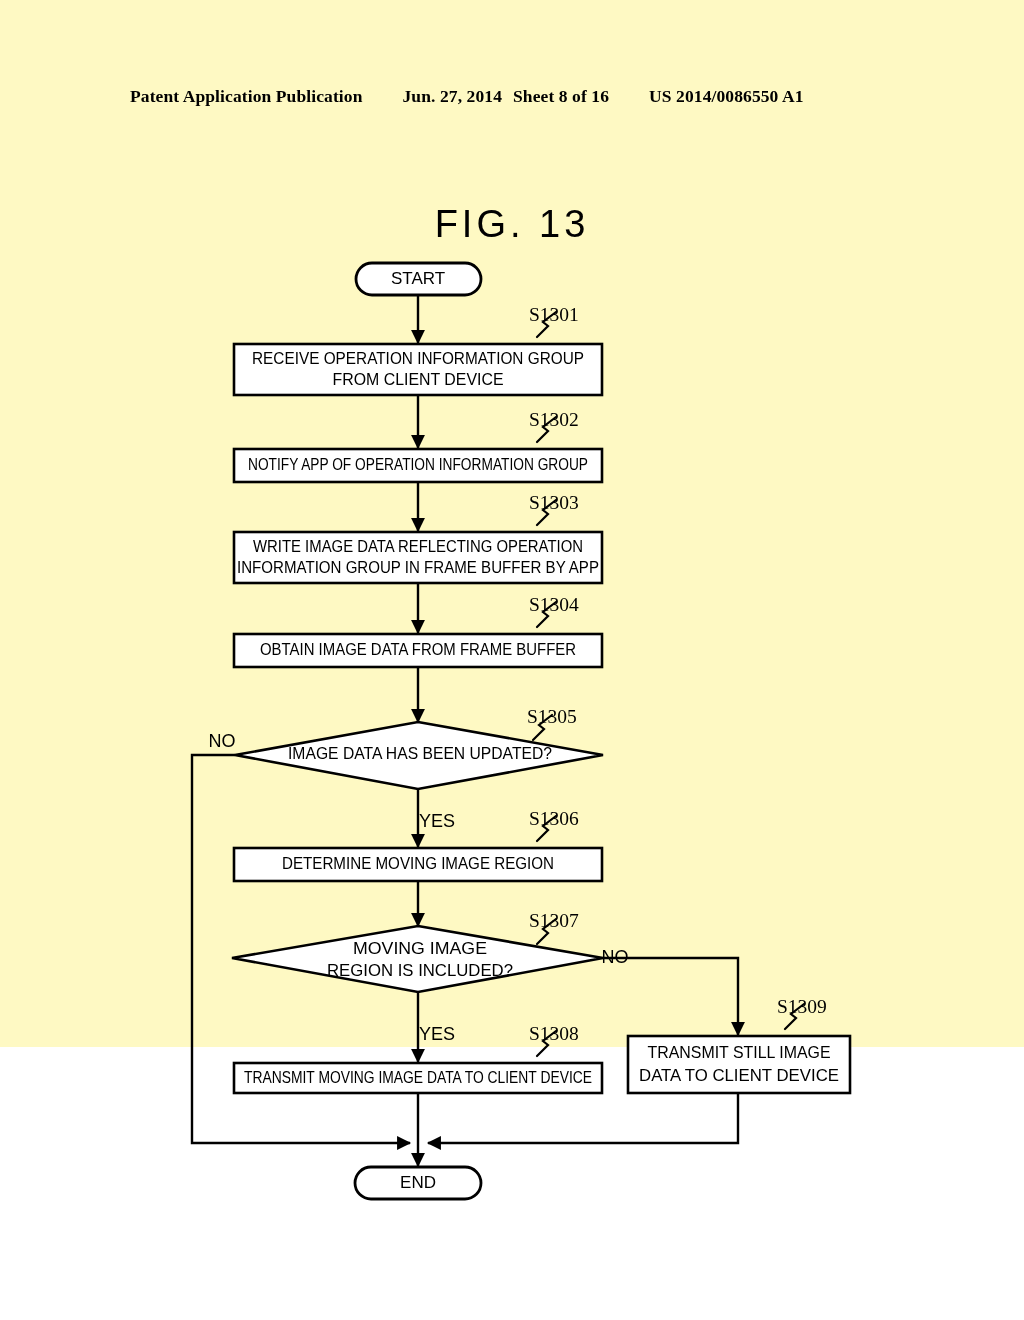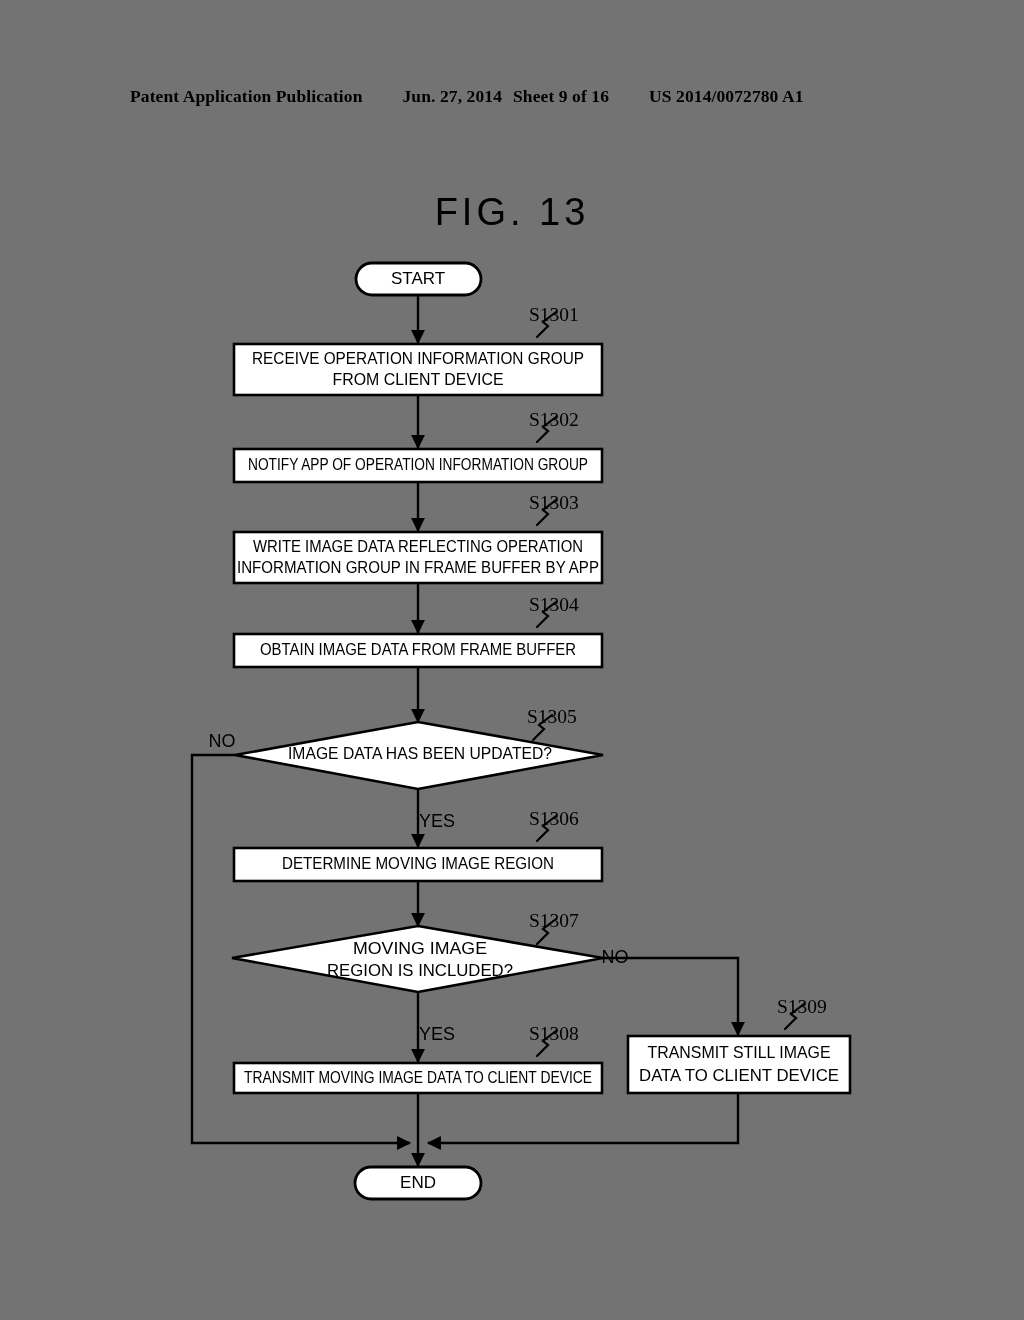--- a/index.html
+++ b/index.html
@@ -13,22 +13,22 @@
     height: 1320px;
     position: relative;
     font-family: "Liberation Sans", sans-serif;
     color: #000000;
     overflow: hidden;
   }
   #page {
     position: absolute;
     left: 0; top: 0;
     width: 1024px;
-    height: 1320px;
-    background: #737373;
+    height: 1047px;
+    background: #fef9c3;
   }
   
   .pub-header {
     position: absolute;
     left: 130px;
     top: 86px;
     width: 760px;
     height: 26px;
     font-family: "Liberation Serif", serif;
     font-weight: bold;
@@ -40,21 +40,21 @@
   }
   .pub-header .h-pub      { }
   .pub-header .h-date     { margin-left: 40px; }
   .pub-header .h-sheet    { margin-left: 11px; }
   .pub-header .h-patno    { margin-left: 40px; }
 
   
   .fig-title {
     position: absolute;
     left: 0;
-    top: 191px;
+    top: 203px;
     width: 1024px;
     text-align: center;
     font-family: "Liberation Sans", sans-serif;
     font-size: 38px;
     letter-spacing: 4px;
     font-weight: 400;
   }
 
   
   #flow {
@@ -102,22 +102,22 @@
   }
 </style>
 </head>
 <body>
 
 <div id="page">
 
   <div class="pub-header">
     <span class="h-pub">Patent Application Publication</span>
     <span class="h-date">Jun. 27, 2014</span>
-    <span class="h-sheet">Sheet 9 of 16</span>
-    <span class="h-patno">US 2014/0072780 A1</span>
+    <span class="h-sheet">Sheet 8 of 16</span>
+    <span class="h-patno">US 2014/0086550 A1</span>
   </div>
 
   <div class="fig-title">FIG. 13</div>
 
   <svg id="flow" viewBox="0 0 1024 1320">
     <defs>
       <marker id="arrow" viewBox="0 0 12 12" refX="9.6" refY="6" markerWidth="7.2" markerHeight="7.2" orient="auto-start-reverse">
         <path d="M 0.6 1.2 L 10.4 6 L 0.6 10.8 z" fill="#000000"></path>
       </marker>
     </defs>

